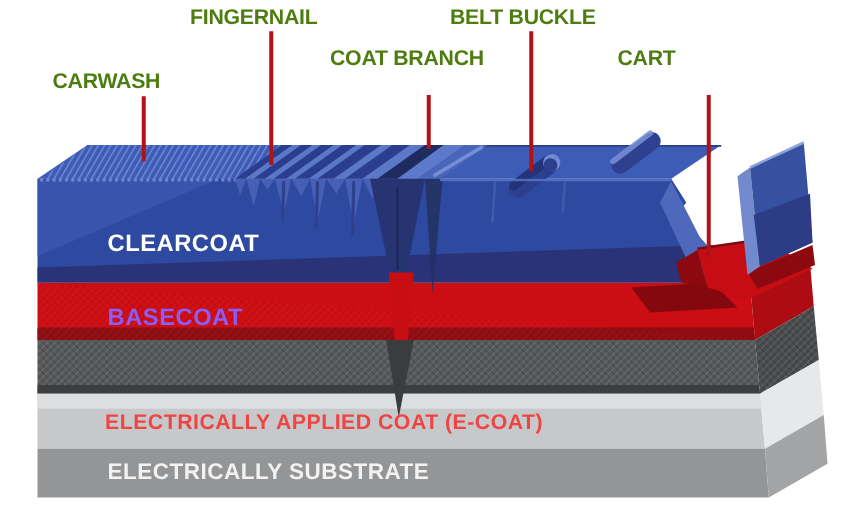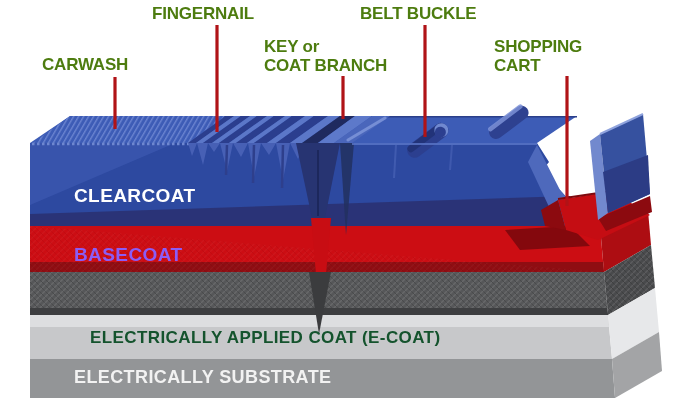--- a/index.html
+++ b/index.html
@@ -20,25 +20,26 @@
     letter-spacing:-0.2px;
     color:#4d7c0f;
     white-space:nowrap;
   }
   .callout span{display:block;}
   .layer-label{
     position:absolute;
     font-weight:bold;
     letter-spacing:0.4px;
     white-space:nowrap;
+    margin-left:12px;
   }
   .lbl-clearcoat{left:74px;top:185px;font-size:19px;color:#ffffff;}
   .lbl-basecoat{left:74px;top:244px;font-size:19px;color:#8b5cf6;}
   .lbl-primer{left:74px;top:286px;font-size:19px;color:#ffffff;}
-  .lbl-ecoat{left:90px;top:328px;font-size:17px;color:#14532d;text-align:right;}
+  .lbl-ecoat{left:72px;top:328px;font-size:17px;color:#ef4444;text-align:right;}
   .lbl-pretreat{left:74px;top:367px;font-size:18px;color:#f2f2f2;}
   .pos-carwash{left:42px;top:55px;width:140px;}
   .pos-fingernail{left:152px;top:4px;width:140px;}
   .pos-key{left:264px;top:37px;width:160px;}
   .pos-belt{left:360px;top:4px;width:145px;}
   .pos-cart{left:494px;top:37px;width:140px;}
 </style>
 </head>
 <body>
 
@@ -169,28 +170,26 @@
     </g>
   </svg>
 
   <div class="callout pos-carwash">
     <span>CARWASH</span>
   </div>
   <div class="callout pos-fingernail">
     <span>FINGERNAIL</span>
   </div>
   <div class="callout pos-key">
-    <span>KEY or</span>
     <span>COAT BRANCH</span>
   </div>
   <div class="callout pos-belt">
     <span>BELT BUCKLE</span>
   </div>
   <div class="callout pos-cart">
-    <span>SHOPPING</span>
     <span>CART</span>
   </div>
 
   <div class="layer-label lbl-clearcoat">CLEARCOAT</div>
   <div class="layer-label lbl-basecoat">BASECOAT</div>
   <div class="layer-label lbl-ecoat">ELECTRICALLY APPLIED COAT (E-COAT)</div>
   <div class="layer-label lbl-pretreat">ELECTRICALLY SUBSTRATE</div>
 
 </div>
 

